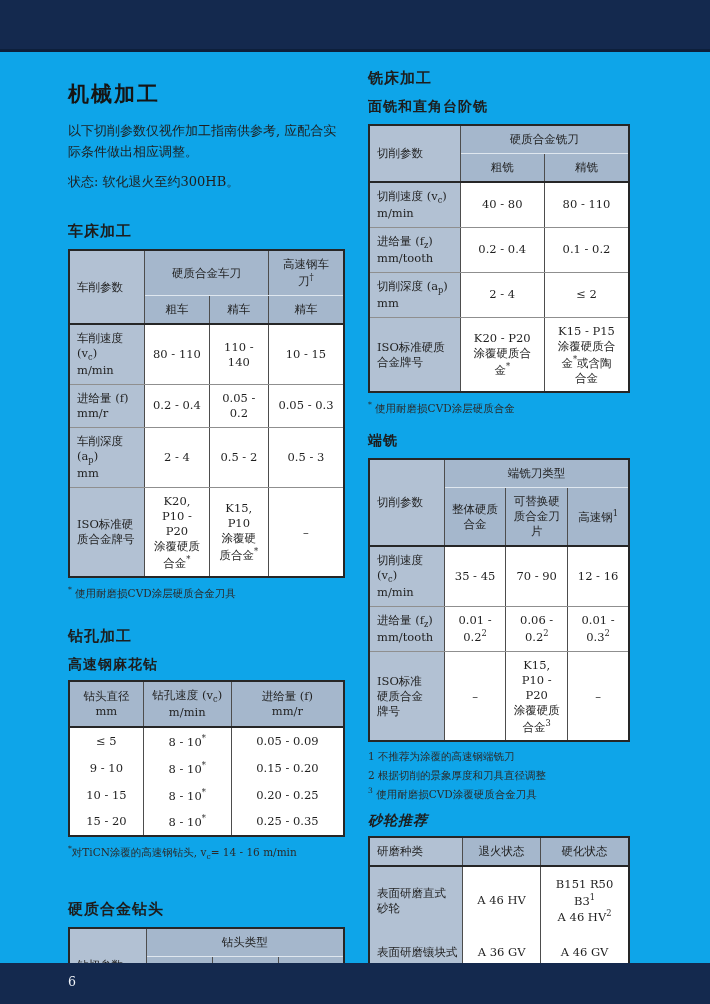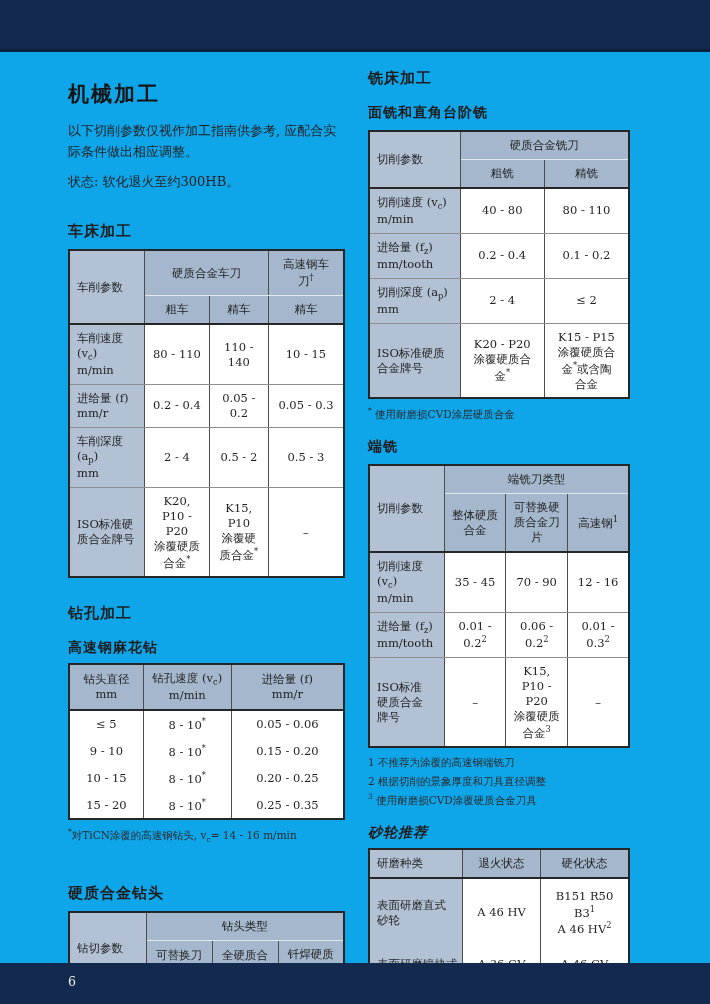--- a/index.html
+++ b/index.html
@@ -37,21 +37,21 @@
   .t tbody td { background:#ffffff; }
   .t tbody td.lb { background:#b2c1d3; }
   .nh tbody td { border-top:none; border-bottom:none; padding:5px 4px; }
   .nh tbody tr:first-child td { border-top:2px solid #262626; }
   .grind tbody td { padding:10px 4px; }
   .grind td.lb { text-align:left; }
   .fn { font-size:10.5px; line-height:1.55; margin-top:6px; color:#2b2b2b; }
   .fn div { margin-top:2px; }
   sup { font-size:0.72em; } sub { font-size:0.72em; }
   .mt8{margin-top:8px;} .mt6{margin-top:6px;} .mt16{margin-top:16px;}
-  .mt26{margin-top:26px;} .mt30{margin-top:30px;} .mt38{margin-top:38px;} .mt10{margin-top:16px;font-family:Liberation Mono, monospace;}
+  .mt26{margin-top:26px;} .mt30{margin-top:30px;} .mt38{margin-top:38px;} .mt10{margin-top:10px;font-family:Liberation Mono, monospace;}
 </style>
 </head>
 <body>
 
 <div class="page">
   <div class="topbar"></div>
 
   <div class="content">
 
     <div class="col-left">
@@ -100,20 +100,21 @@
           </tr>
           <tr>
             <td class="lb">ISO标准硬<br>质合金牌号</td>
             <td>K20,<br>P10 - P20<br>涂覆硬质<br>合金<sup>*</sup></td>
             <td>K15, P10<br>涂覆硬<br>质合金<sup>*</sup></td>
             <td>–</td>
           </tr>
         </tbody>
       </table>
       <div class="fn">
+        <div><sup>*</sup> 使用耐磨损CVD涂层硬质合金刀具</div>
       </div>
 
       <div class="h2 mt26">钻孔加工</div>
       <div class="h3 mt10">高速钢麻花钻</div>
       <table class="t nh mt6">
         <colgroup>
             <col style="width:27%">
             <col style="width:32%">
             <col style="width:41%">
           </colgroup>
@@ -121,21 +122,21 @@
           <tr>
             <th>钻头直径<br>mm</th>
             <th>钻孔速度 (v<sub>c</sub>)<br>m/min</th>
             <th>进给量 (f)<br>mm/r</th>
           </tr>
         </thead>
         <tbody>
           <tr>
             <td>≤ 5</td>
             <td>8 - 10<sup>*</sup></td>
-            <td>0.05 - 0.06</td>
+            <td>0.05 - 0.09</td>
           </tr>
           <tr>
             <td>9 - 10</td>
             <td>8 - 10<sup>*</sup></td>
             <td>0.15 - 0.20</td>
           </tr>
           <tr>
             <td>10 - 15</td>
             <td>8 - 10<sup>*</sup></td>
             <td>0.20 - 0.25</td>

